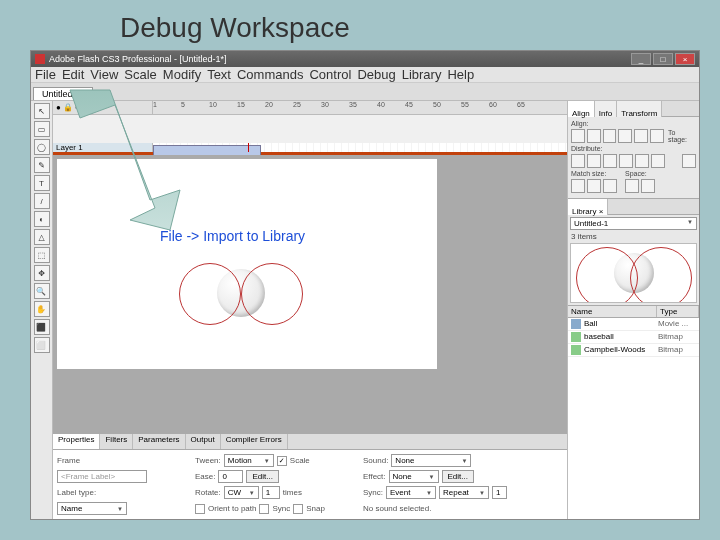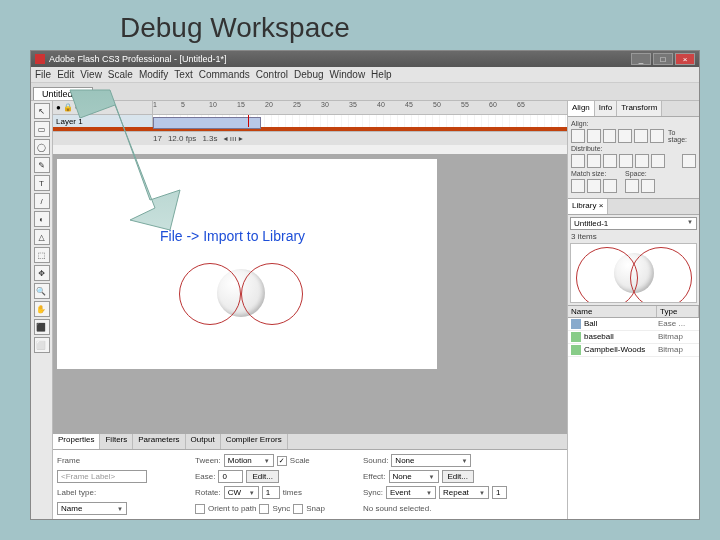--- a/index.html
+++ b/index.html
@@ -7,52 +7,52 @@
   .slide-title { position: absolute; top: 12px; left: 120px; font-size: 28px; color: #333; font-family: Arial, sans-serif; }
   .annotation { position: absolute; top: 228px; left: 160px; font-size: 14px; color: #1d4ed8; z-index: 100; background: transparent; }
   .arrow { position: absolute; top: 80px; left: 60px; z-index: 99; }
   .flash-window { position: absolute; top: 50px; left: 30px; right: 20px; bottom: 20px; background: #e8e8e8; border: 1px solid #888; display: flex; flex-direction: column; font-size: 9px; }
   .titlebar { background: linear-gradient(#6a6a6a,#555); color: #fff; height: 16px; display: flex; align-items: center; padding: 0 4px; font-size: 9px; }
   .titlebar .icon { width: 10px; height: 10px; background: #c33; margin-right: 4px; }
   .titlebar .spacer { flex: 1; }
   .titlebar .winbtns { display: flex; gap: 2px; }
   .titlebar .winbtn { width: 20px; height: 12px; background: #777; border: 1px solid #999; display: flex; align-items: center; justify-content: center; color: #fff; font-size: 8px; }
   .titlebar .winbtn.close { background: #c44; }
-  .menubar { background: #e4e4e4; height: 16px; display: flex; align-items: center; padding: 0 4px; gap: 6px; border-bottom: 1px solid #ccc; font-size: 10px; color: #333; }
+  .menubar { background: #e4e4e4; height: 16px; display: flex; align-items: center; padding: 0 4px; gap: 6px; border-bottom: 1px solid #ccc; font-size: 13px; color: #333; }
   .menubar span { cursor: default; }
   .doctab-row { background: #ddd; height: 18px; display: flex; align-items: flex-end; padding-left: 2px; border-bottom: 1px solid #bbb; }
   .doctab { background: #fff; border: 1px solid #999; border-bottom: none; padding: 1px 8px; font-size: 9px; }
   .main-row { flex: 1; display: flex; min-height: 0; }
   .toolcol { width: 22px; background: #e8e8e8; border-right: 1px solid #bbb; display: flex; flex-direction: column; align-items: center; padding-top: 2px; gap: 2px; }
   .tool { width: 16px; height: 16px; background: #f4f4f4; border: 1px solid #999; font-size: 8px; display: flex; align-items: center; justify-content: center; color: #333; }
   .centercol { flex: 1; display: flex; flex-direction: column; min-width: 0; }
   .timeline { background: #f0f0f0; border-bottom: 1px solid #aaa; height: 54px; position: relative; }
   .timeline-header { display: flex; height: 14px; background: #e0e0e0; border-bottom: 1px solid #bbb; }
   .layer-col { width: 100px; border-right: 1px solid #bbb; display: flex; align-items: center; padding-left: 3px; font-size: 8px; }
   .frames-ruler { flex: 1; position: relative; overflow: hidden; }
   .frames-ruler .tick { position: absolute; top: 0; font-size: 7px; color: #555; }
-  .timeline-row { display: flex; height: 16px; background: #fff; border-bottom: 4px solid #c2410c; }
+  .timeline-row { display: flex; height: 16px; background: #fff; border-bottom: 7px solid #c2410c; margin-top: 28px; }
   .layer-name { width: 100px; border-right: 1px solid #bbb; display: flex; align-items: center; padding-left: 3px; font-size: 8px; background: #d8e4ec; }
   .frames-track { flex: 1; position: relative; background: repeating-linear-gradient(90deg,#fff,#fff 6px,#f4f4f4 6px,#f4f4f4 7px); }
   .tween-span { position: absolute; top: 2px; height: 12px; background: #b8c8e8; border: 1px solid #779; }
   .playhead { position: absolute; top: 0; bottom: 0; width: 1px; background: #c00; }
   .timeline-footer { display: flex; height: 14px; background: #e0e0e0; border-top: 1px solid #bbb; align-items: center; font-size: 8px; padding-left: 100px; gap: 6px; color: #444; }
   .edit-bar { height: 18px; background: #e8e8e8; border-bottom: 1px solid #bbb; display: flex; align-items: center; padding: 0 4px; font-size: 8px; gap: 4px; }
   .edit-bar .icon { width: 12px; height: 12px; background: #ccc; border: 1px solid #999; }
   .edit-bar .spacer { flex: 1; }
   .edit-bar .dd { background: #fff; border: 1px solid #999; padding: 0 4px; height: 13px; display: flex; align-items: center; }
   .stage-wrap { flex: 1; background: #aaa; display: flex; align-items: flex-start; justify-content: flex-start; padding: 4px; overflow: hidden; position: relative; }
   .stage { background: #fff; width: 380px; height: 210px; position: relative; }
   .baseball { width: 48px; height: 48px; border-radius: 50%; background: radial-gradient(circle at 35% 30%, #fff, #ddd); position: absolute; box-shadow: inset -2px -2px 4px rgba(0,0,0,.2); }
   .baseball::before, .baseball::after { content: ""; position: absolute; width: 60px; height: 60px; border: 1.5px solid #b33; border-radius: 50%; }
   .baseball::before { left: -38px; top: -6px; }
   .baseball::after { right: -38px; top: -6px; }
   .rightcol { width: 132px; background: #e8e8e8; border-left: 1px solid #bbb; display: flex; flex-direction: column; font-size: 8px; }
   .panel-tabs { display: flex; height: 16px; background: #ddd; border-bottom: 1px solid #aaa; }
-  .panel-tab { padding: 2px 4px; border-right: 1px solid #bbb; background: #eee; font-size: 8px; }
+  .panel-tab { padding: 8px 4px; border-right: 1px solid #bbb; background: #eee; font-size: 8px; }
   .panel-tab.active { background: #fff; }
   .panel-body { padding: 3px; border-bottom: 1px solid #aaa; }
   .align-row { display: flex; gap: 2px; margin: 2px 0; }
   .align-btn { width: 14px; height: 14px; background: #f4f4f4; border: 1px solid #999; }
   .align-label { font-size: 7px; color: #444; }
   .lib-dd { background: #fff; border: 1px solid #999; padding: 1px 3px; margin: 2px; font-size: 8px; display: flex; justify-content: space-between; }
   .lib-count { font-size: 8px; color: #444; padding: 0 3px; }
   .lib-preview { height: 60px; background: #fff; border: 1px solid #bbb; margin: 2px; position: relative; display: flex; align-items: center; justify-content: center; overflow: hidden; }
   .lib-preview .baseball { position: relative; width: 40px; height: 40px; }
   .lib-headers { display: flex; background: #e4e4e4; border-top: 1px solid #aaa; border-bottom: 1px solid #aaa; font-size: 8px; }
@@ -107,21 +107,21 @@
   <div class="menubar">
     <span>File</span>
     <span>Edit</span>
     <span>View</span>
     <span>Scale</span>
     <span>Modify</span>
     <span>Text</span>
     <span>Commands</span>
     <span>Control</span>
     <span>Debug</span>
-    <span>Window</span>
+    <span>Library</span>
     <span>Help</span>
   </div>
 
   <div class="doctab-row">
     <div class="doctab">Untitled-1*</div>
   </div>
 
   <div class="main-row">
     <div class="toolcol">
       <div class="tool">↖</div>
@@ -335,21 +335,21 @@
         <div class="baseball"></div>
       </div>
       <div class="lib-headers">
         <div style="flex:1">Name</div>
         <div style="width:42px">Type</div>
       </div>
       <div class="lib-list">
         <div class="lib-item">
           <div class="itemicon"></div>
           <div class="itemname">Ball</div>
-          <div class="itemtype">Ease ...</div>
+          <div class="itemtype">Movie ...</div>
         </div>
         <div class="lib-item">
           <div class="itemicon" style="background:#8c8"></div>
           <div class="itemname">baseball</div>
           <div class="itemtype">Bitmap</div>
         </div>
         <div class="lib-item">
           <div class="itemicon" style="background:#8c8"></div>
           <div class="itemname">Campbell-Woods</div>
           <div class="itemtype">Bitmap</div>

